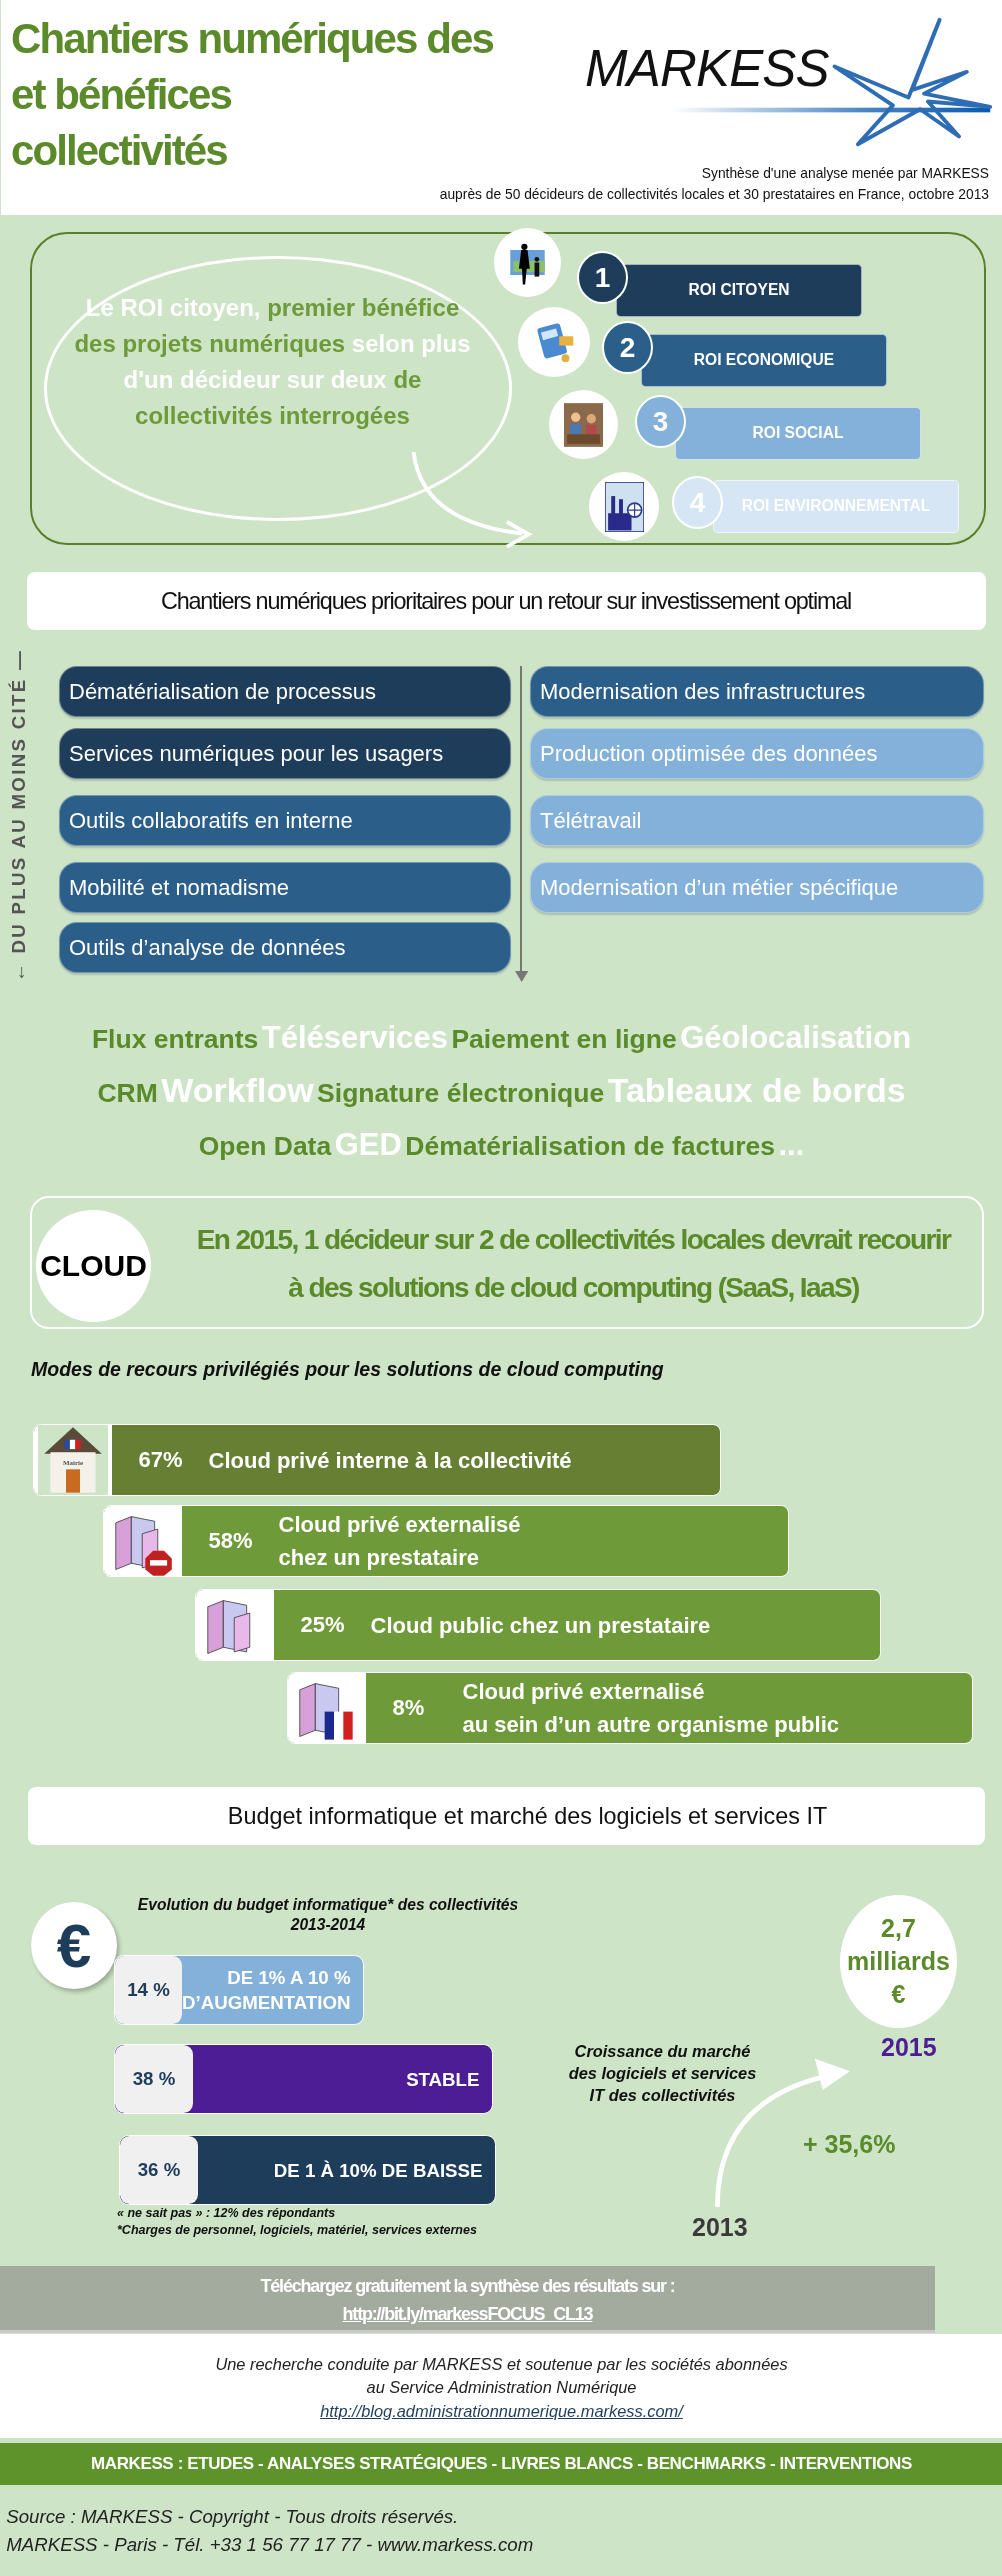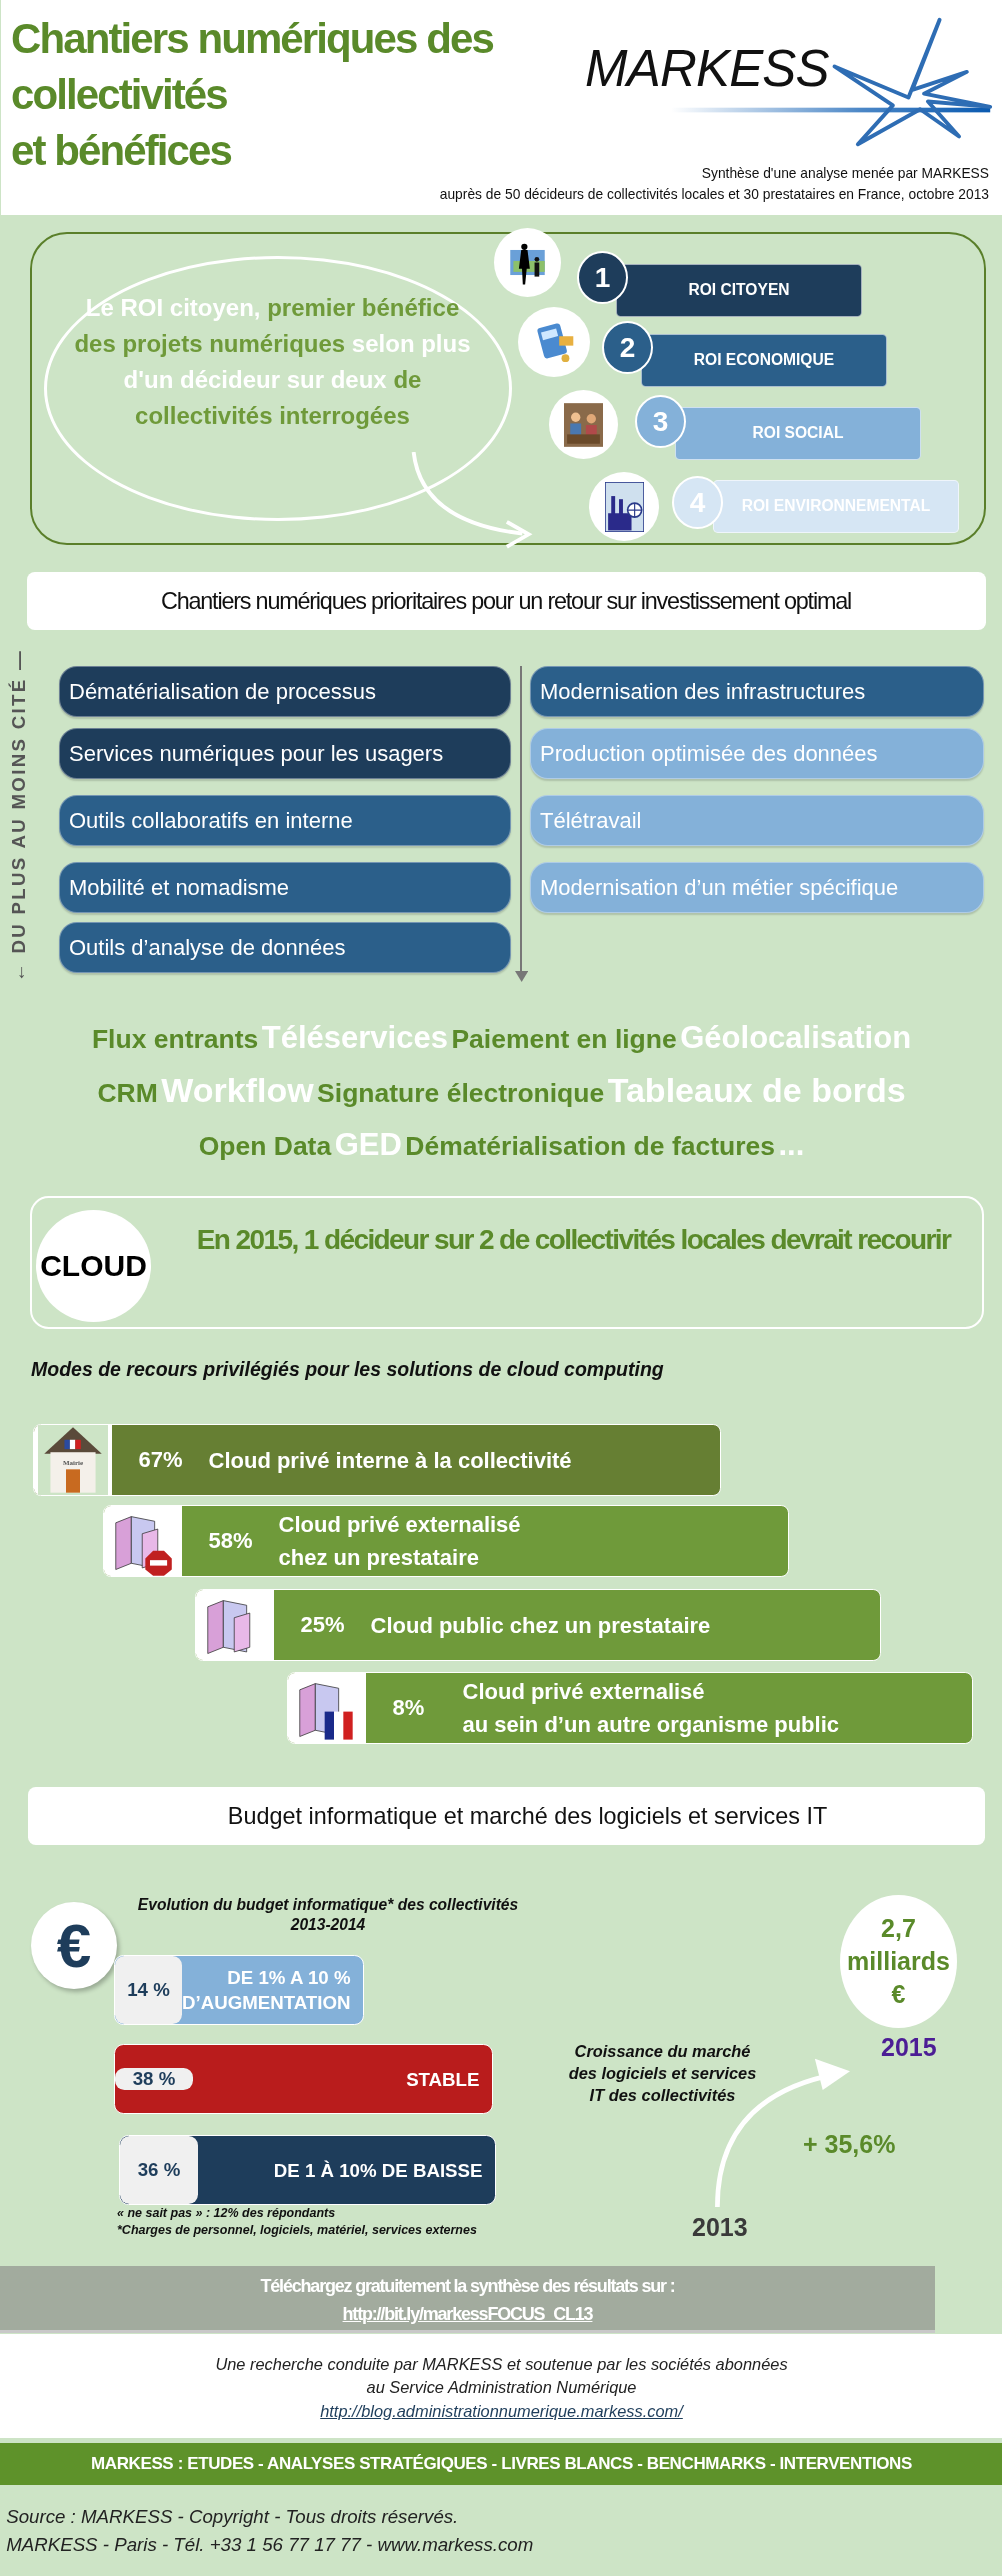--- a/index.html
+++ b/index.html
@@ -73,22 +73,22 @@
   #research a { color: #1e3d5b; text-decoration: underline; }
   #green-bar { left: 0; top: 2443px; width: 1003px; height: 42px; background: #5e922a; color: #fff; font-size: 17px; font-weight: bold; display: flex; align-items: center; justify-content: center; letter-spacing: -0.4px; }
   #source { left: 6.2px; top: 2503px; font-size: 18.7px; font-style: italic; color: #222; line-height: 28px; }
 </style>
 </head>
 <body>
 
 <div id="header" class="abs"></div>
 <div id="title" class="abs">
   <div>Chantiers numériques des</div>
+  <div>et bénéfices</div>
   <div>collectivités</div>
-  <div>et bénéfices</div>
 </div>
 <svg id="logo-star" class="abs" viewBox="0 0 420 190">
   <defs>
     <linearGradient id="lg" x1="0" x2="1" y1="0" y2="0">
       <stop offset="0" stop-color="#ffffff"></stop>
       <stop offset="0.6" stop-color="#4a86c6"></stop>
       <stop offset="1" stop-color="#0a5ab0"></stop>
     </linearGradient>
   </defs>
   <rect x="0" y="128" width="410" height="6" fill="url(#lg)"></rect>
@@ -196,20 +196,21 @@
   <span class="tg">Open Data</span>
   <span class="tw">GED</span>
   <span class="tg">Dématérialisation de factures</span>
   <span class="tw">...</span>
 </div>
 
 <div id="cloud-box" class="abs"></div>
 <div id="cloud-circle" class="abs">CLOUD</div>
 <div id="cloud-text" class="abs">
   <div>En 2015, 1 décideur sur 2 de collectivités locales devrait recourir</div>
+  <div>à des solutions de cloud computing (SaaS, IaaS)</div>
 </div>
 <div id="cloud-subtitle" class="abs">Modes de recours privilégiés pour les solutions de cloud computing</div>
 
 <div class="abs cbar" style="left:33px;top:1424px;width:688px;background:#667f33;">
   <div class="cicon">
     <svg width="70" height="72" viewBox="0 0 90 92">
         <rect x="0" y="0" width="90" height="92" fill="#cde4c6"></rect>
         <path d="M8 38 L45 4 L82 38 Z" fill="#5a4a3a"></path>
         <rect x="16" y="36" width="58" height="52" fill="#f4f0ea"></rect>
         <rect x="36" y="58" width="18" height="30" fill="#c86a20"></rect>
@@ -282,21 +283,21 @@
 
 <div class="abs bbar" style="left:114px;top:1955px;width:250px;background:#84b1d9;">
   <div class="bpct">14 %</div>
   <div class="blbl">
       <div>
         <div>DE 1% A 10 %</div>
         <div>D’AUGMENTATION</div>
       </div>
     </div>
 </div>
-<div class="abs bbar" style="left:114px;top:2044px;width:379px;background:#b91c1c;align-items:center;">
+<div class="abs bbar" style="left:114px;top:2044px;width:379px;background:#4c1d95;">
   <div class="bpct">38 %</div>
   <div class="blbl">STABLE</div>
 </div>
 <div class="abs bbar" style="left:119px;top:2135px;width:377px;background:#1e3d5b;">
   <div class="bpct">36 %</div>
   <div class="blbl">DE 1 À 10% DE BAISSE</div>
 </div>
 <div id="budget-notes" class="abs">
   <div>« ne sait pas » : 12% des répondants</div>
   <div>*Charges de personnel, logiciels, matériel, services externes</div>

